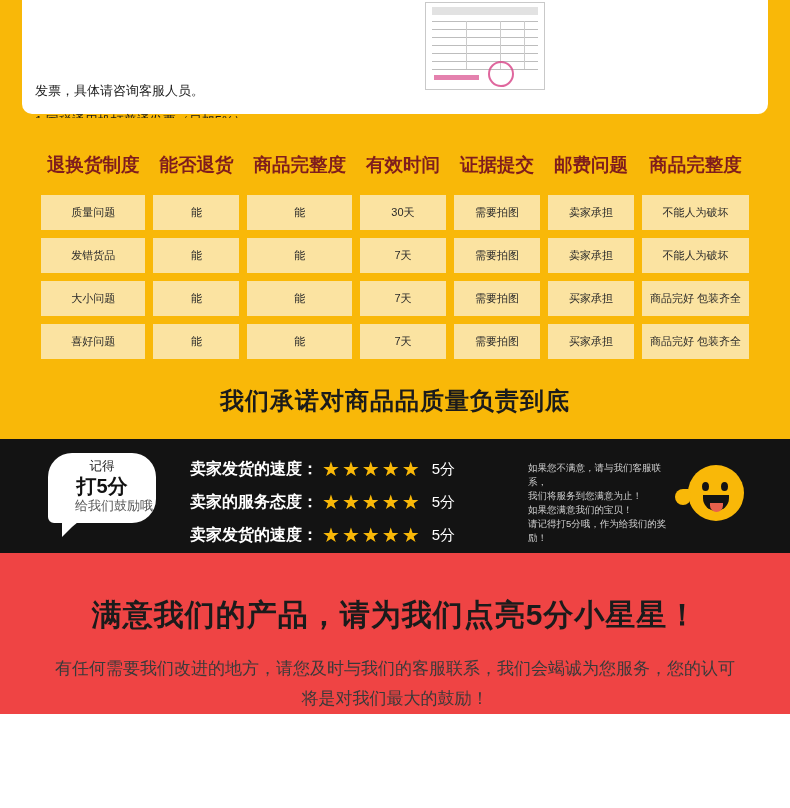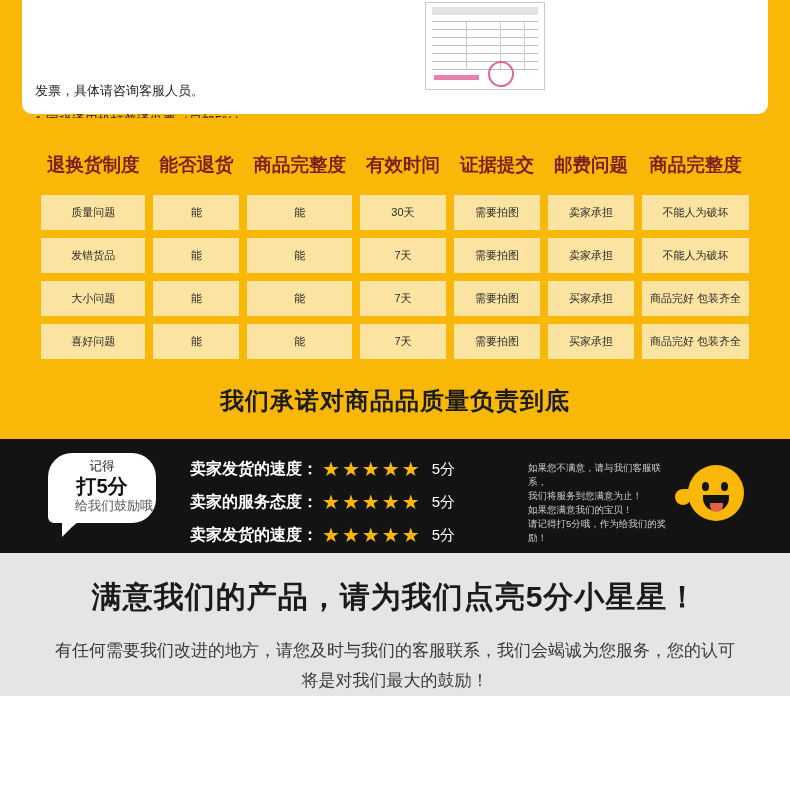--- a/index.html
+++ b/index.html
@@ -241,23 +241,23 @@
     left: -13px; top: 24px;
     width: 16px; height: 16px;
     background: #f9b808;
     border-radius: 50% 20% 50% 50%;
   }
 
   
   .footer {
     position: relative;
     width: 790px;
-    padding-top: 24px;
+    padding-top: 42px;
     text-align: center;
-    background: #e5e5e5;
+    background: #ef4444;
   }
   .footer .headline {
     color: #1b1b1b;
     font-size: 30px;
     font-weight: bold;
     letter-spacing: 1px;
     white-space: nowrap;
   }
   .footer .sub {
     margin-top: 18px;

